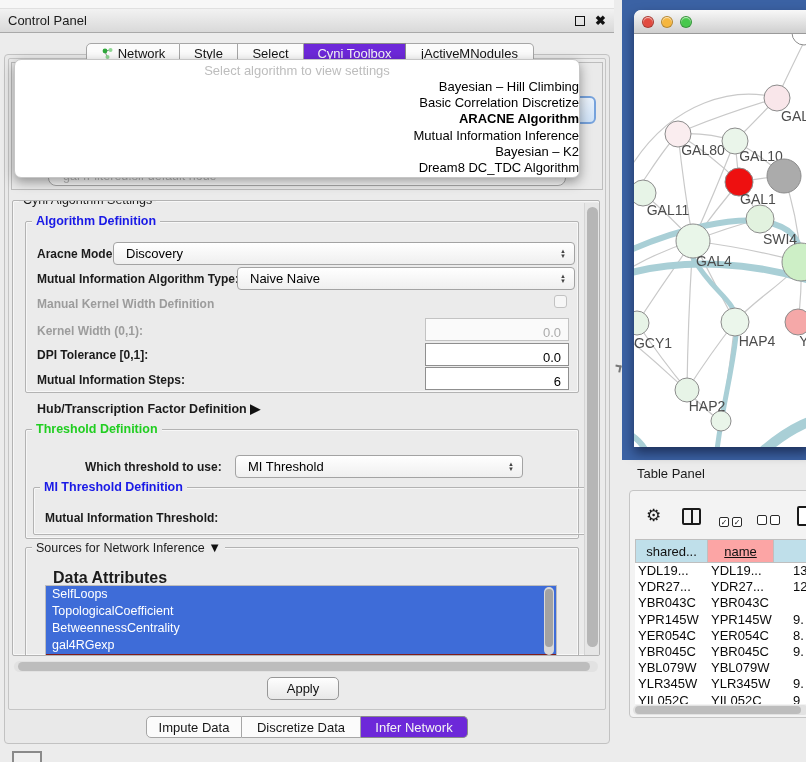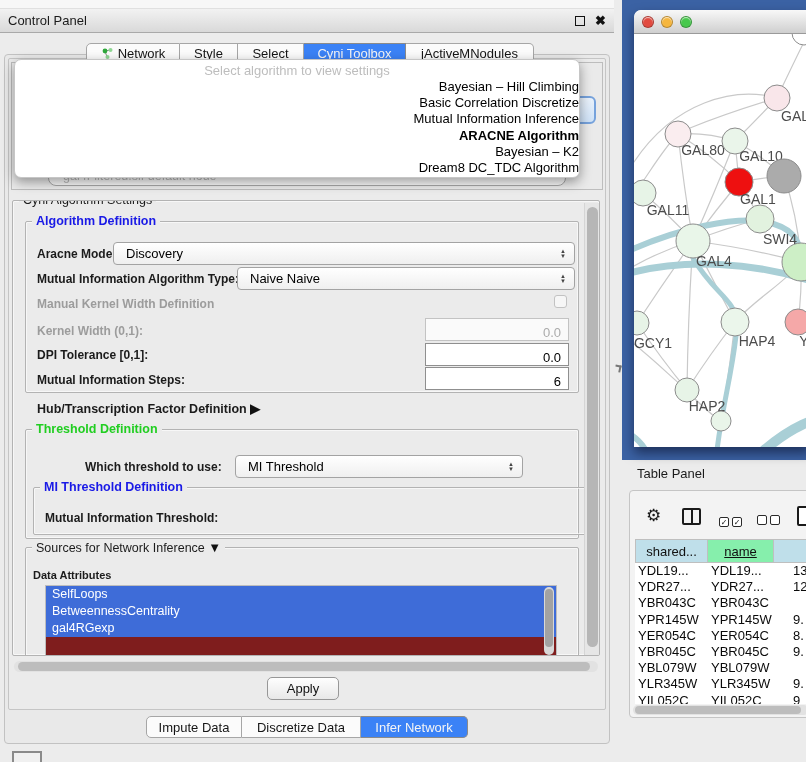--- a/index.html
+++ b/index.html
@@ -22,21 +22,21 @@
   .cp-content { left:8px; top:58px; width:598px; height:652px; background:#EBEBEB;
     border:1px solid #C5C5C5; border-radius:2px; }
   .cp-subtop { left:11px; top:62px; width:592px; height:128px; border:1px solid #BDBDBD; background:#EAEAEA; }
 
   
   .tabs-row { left:86px; top:43px; height:21px; display:flex; z-index:3; }
   .tab { height:21px; display:flex; align-items:center; justify-content:center; gap:4px;
     background:#FBFBFB; border:1px solid #A6A6A6; border-left:none; font-size:13px; color:#151515; }
   .tab:first-child { border-left:1px solid #A6A6A6; border-radius:5px 0 0 5px; }
   .tab:last-child { border-radius:0 5px 5px 0; }
-  .tab.selected { background:#3b82f6; color:#F5F5F5; border-color:#8A8A8A; }
+  .tab.selected { background:#6d28d9; color:#F5F5F5; border-color:#8A8A8A; }
 
   
   .algo-popup { left:14px; top:59px; width:566px; height:119px; background:#FFFFFF;
     border:1px solid #C6C6C6; border-radius:7px; box-shadow:0 4px 12px rgba(0,0,0,0.38);
     z-index:6; overflow:hidden; }
   .popup-placeholder { text-align:center; font-size:13px; color:#BDBDBD; padding-top:3px; height:19px; }
   .popup-item { font-size:13px; line-height:16.2px; padding-left:4px; color:#000; white-space:nowrap;text-align:right; }
   .popup-item.bold { font-weight:bold; }
 
   .combo-slice { left:556px; top:96px; width:40px; height:28px; border:2px solid #76A2DC;
@@ -105,21 +105,21 @@
   .split-icon:before { content:""; position:absolute; left:7px; top:0; width:2px; height:13px; background:#1A1A1A; }
   .cb { display:inline-block; width:10px; height:10px; border:1.5px solid #2A2A2A; border-radius:2px;
     background:#FFF; font-size:8px; line-height:9px; text-align:center; color:#111; margin-right:3px; }
   .doc-icon { width:16px; height:20px; border:2px solid #1A1A1A; border-radius:2px; background:#FFF; }
 
   .tp-header { position:absolute; display:flex; }
   .tp-hcell { height:24px; border:1px solid #BFBFBF; border-left:none; font-size:13px; color:#111;
     display:flex; align-items:center; justify-content:center; }
   .tp-hcell:first-child { border-left:1px solid #BFBFBF; }
   .hdr-blue { background:#BFDFEA; }
-  .hdr-gray { background:#86efac;text-decoration:underline; }
+  .hdr-gray { background:#fca5a5;text-decoration:underline; }
   .tp-rows { position:absolute; overflow:hidden; background:#FFFFFF; }
   .tp-row { position:relative; height:16.2px; font-size:13px; color:#0A0A0A; white-space:nowrap; }
   .tp-row span { position:absolute; top:0; line-height:16.2px; }
 
   .partial-square { left:12px; top:751px; width:30px; height:11px; border:2px solid #8A8A8A;
     border-bottom:none; background:#F0F0F0; }
   .cursor-mark { left:615px; top:365px; width:6px; height:7px; border-top:2px solid #777;
     border-right:2px solid #777; transform:rotate(12deg); }
 </style>
 </head>
@@ -166,22 +166,22 @@
 <div class="abs ghost-field">
   <span class="ghost-text">gal4Filtered.sif default node</span>
 </div>
 <div class="abs combo-slice"></div>
 
 <div class="abs algo-popup">
   <div class="popup-placeholder">Select algorithm to view settings</div>
   <div id="popup-items">
       <div class="popup-item">Bayesian – Hill Climbing</div>
       <div class="popup-item">Basic Correlation Discretize</div>
+      <div class="popup-item bold">ARACNE Algorithm</div>
       <div class="popup-item">Mutual Information Inference</div>
-      <div class="popup-item bold">ARACNE Algorithm</div>
       <div class="popup-item">Bayesian – K2</div>
       <div class="popup-item">Dream8 DC_TDC Algorithm</div>
     </div>
 </div>
 
 <div class="group" style="left:12px; top:200px; width:588px; height:456px; overflow:hidden; background:#EBEBEB;">
   <span class="legend black">Cyni Algorithm Settings</span>
 
   <div class="group" style="left:12px; top:20px; width:554px; height:172px;">
     <span class="legend blue">Algorithm Definition</span>
@@ -238,23 +238,24 @@
     <span class="legend blue">MI Threshold Definition</span>
   </div>
   <span class="flabel" style="left:32px; top:310px;">Mutual Information Threshold:</span>
 
   <div class="group" style="left:12px; top:346px; width:554px; height:112px;">
     <span class="legend blackbold" style="font-weight:normal; color:#1C1C1C;">
       <span>Sources for Network Inference</span>
       <span class="tri-down"> ▼</span>
     </span>
   </div>
-  <span class="flabel" style="left:20px; top:368px; font-size:11px;">Data Attributes</span>
+  <span class="flabel" style="left:40px; top:368px; font-size:16px;">Data Attributes</span>
   <div class="attr-list" style="left:32px; top:384px; width:512px; height:72px;" id="attr-list">
       <div class="attr-item selected">SelfLoops</div>
+      <div class="attr-item selected">TopologicalCoefficient</div>
       <div class="attr-item selected">BetweennessCentrality</div>
       <div class="attr-item selected">gal4RGexp</div>
     </div>
   <div class="vscroll-track" style="left:531px; top:386px; width:10px; height:68px; border:none; background:#D8D8D8; border-radius:5px;">
     <div class="vscroll-thumb" style="left:1px; top:2px; width:8px; height:58px; background:#A2A2A2;"></div>
   </div>
 
   <div class="vscroll-track" style="left:571px; top:2px; width:15px; height:452px;">
     <div class="vscroll-thumb" style="left:2px; top:4px; width:11px; height:440px;"></div>
   </div>

